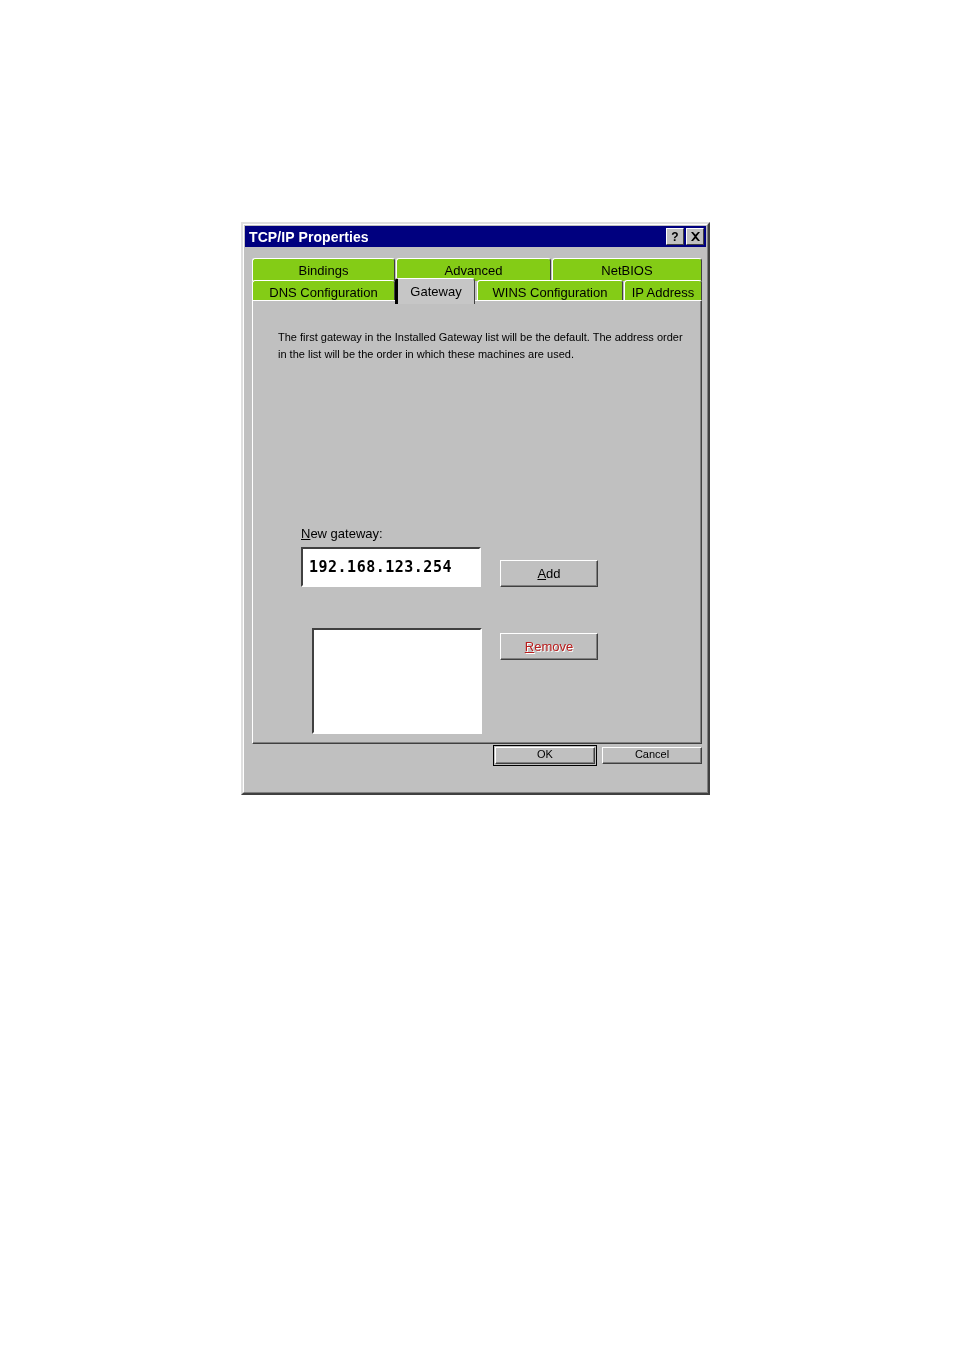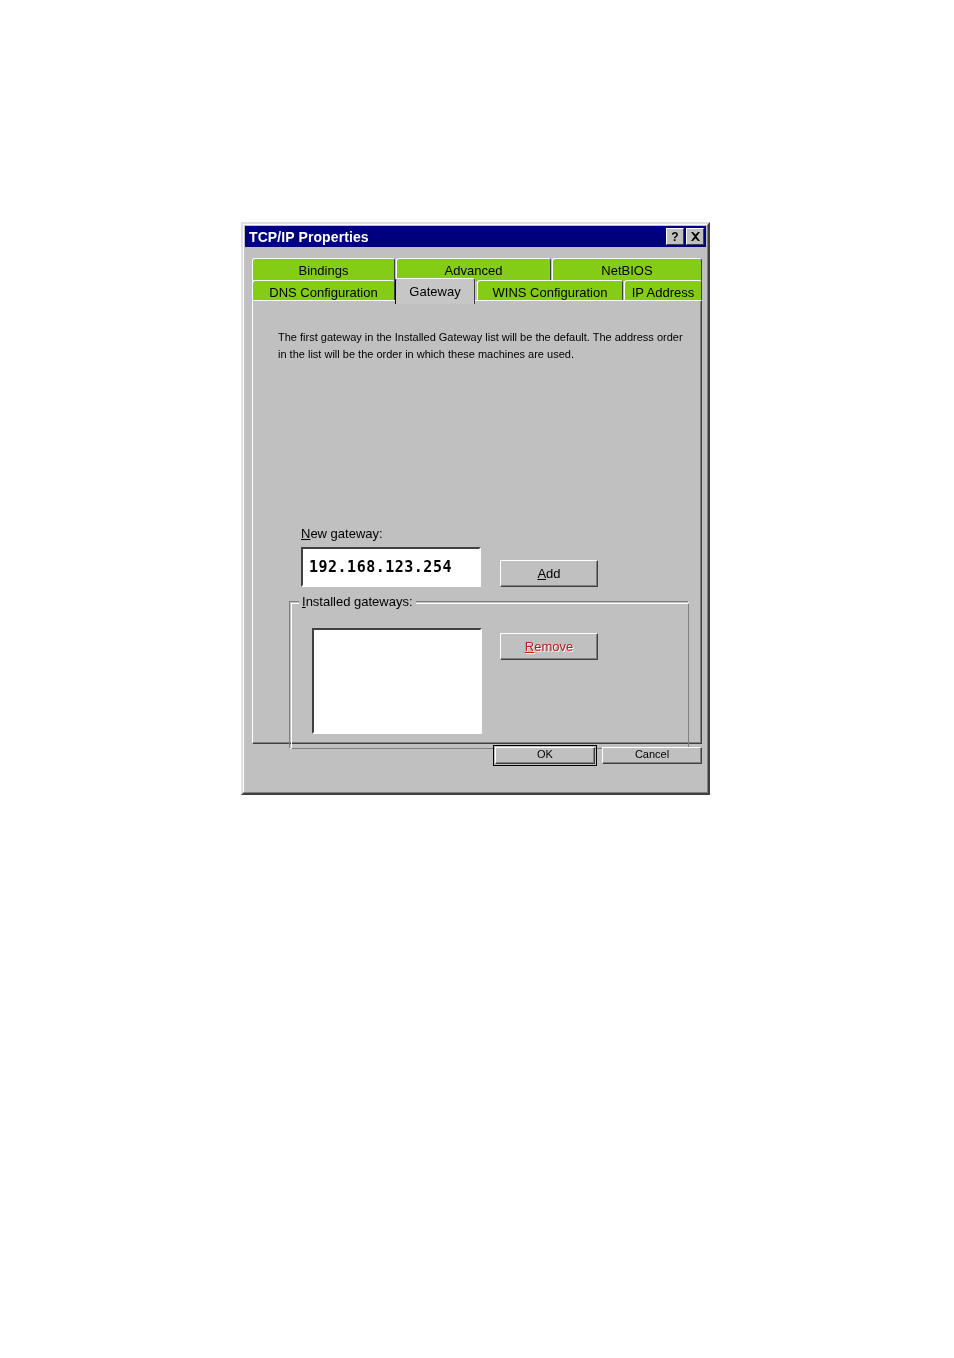--- a/index.html
+++ b/index.html
@@ -115,21 +115,21 @@
     color: #000000;
     white-space: nowrap;
     border-top-left-radius: 3px;
     border-top-right-radius: 3px;
   }
   .tab.selected {
     top: -2px;
     height: 26px;
     background: #c6c6c6;
     z-index: 5;
-    border-left: 1px solid #000000;
+    border-left: 3px solid #000000;
     border-right: 1px solid #404040;
   }
 
   
   .tabpage {
     position: absolute;
     left: 9px;
     top: 76px;
     width: 450px;
     height: 444px;
@@ -370,24 +370,20 @@
 
     <div class="textbox">
       <span class="textbox-val" title="192.168.123.254">192.168.123.254</span>
     </div>
 
     <div class="btn" id="btn-add">
       <span class="btn-in"></span>
       <span class="lbl"><span class="ul">A</span><span>dd</span></span>
     </div>
 
-    <div class="groupbox">
-      <span class="groupbox-in"></span>
-      <span class="groupbox-title"><span class="ul">I</span><span>nstalled gateways:</span></span>
-    </div>
 
     <div class="listbox"></div>
 
     <div class="btn disabled" id="btn-remove">
       <span class="btn-in"></span>
       <span class="lbl"><span class="ul">R</span><span>emove</span></span>
     </div>
   </div>
 
   <div class="btn-bottom default" id="btn-ok">

